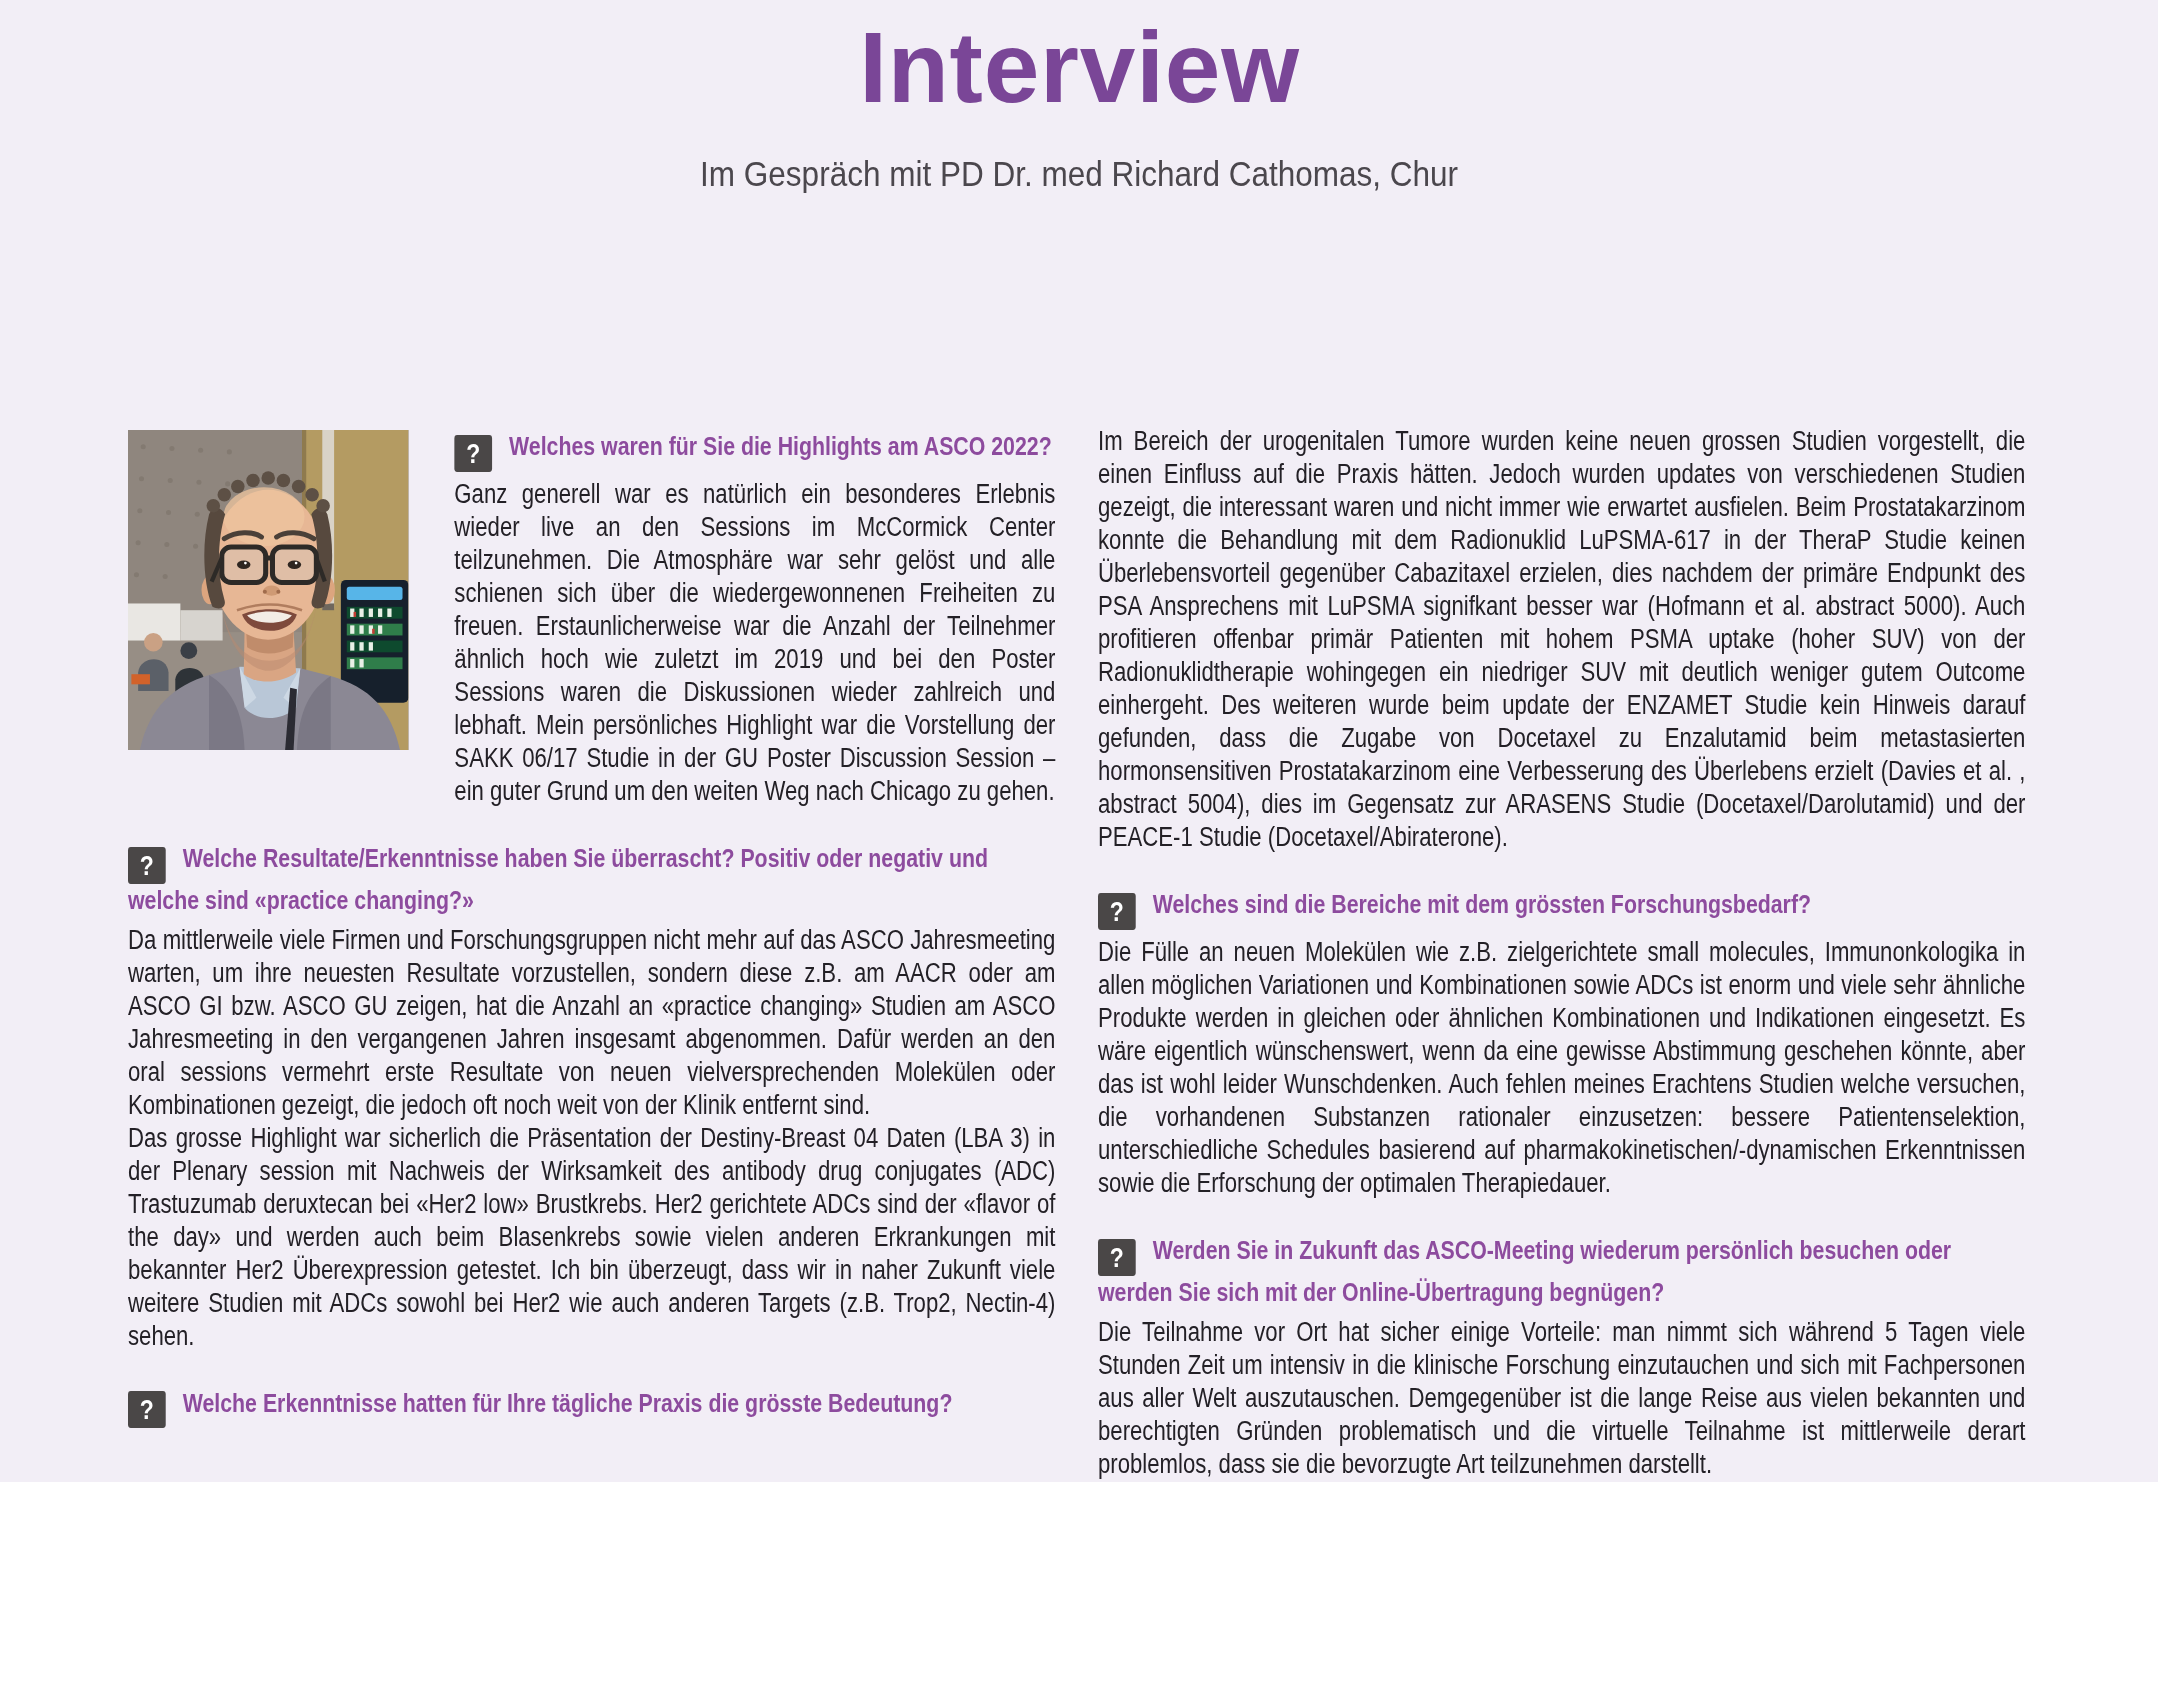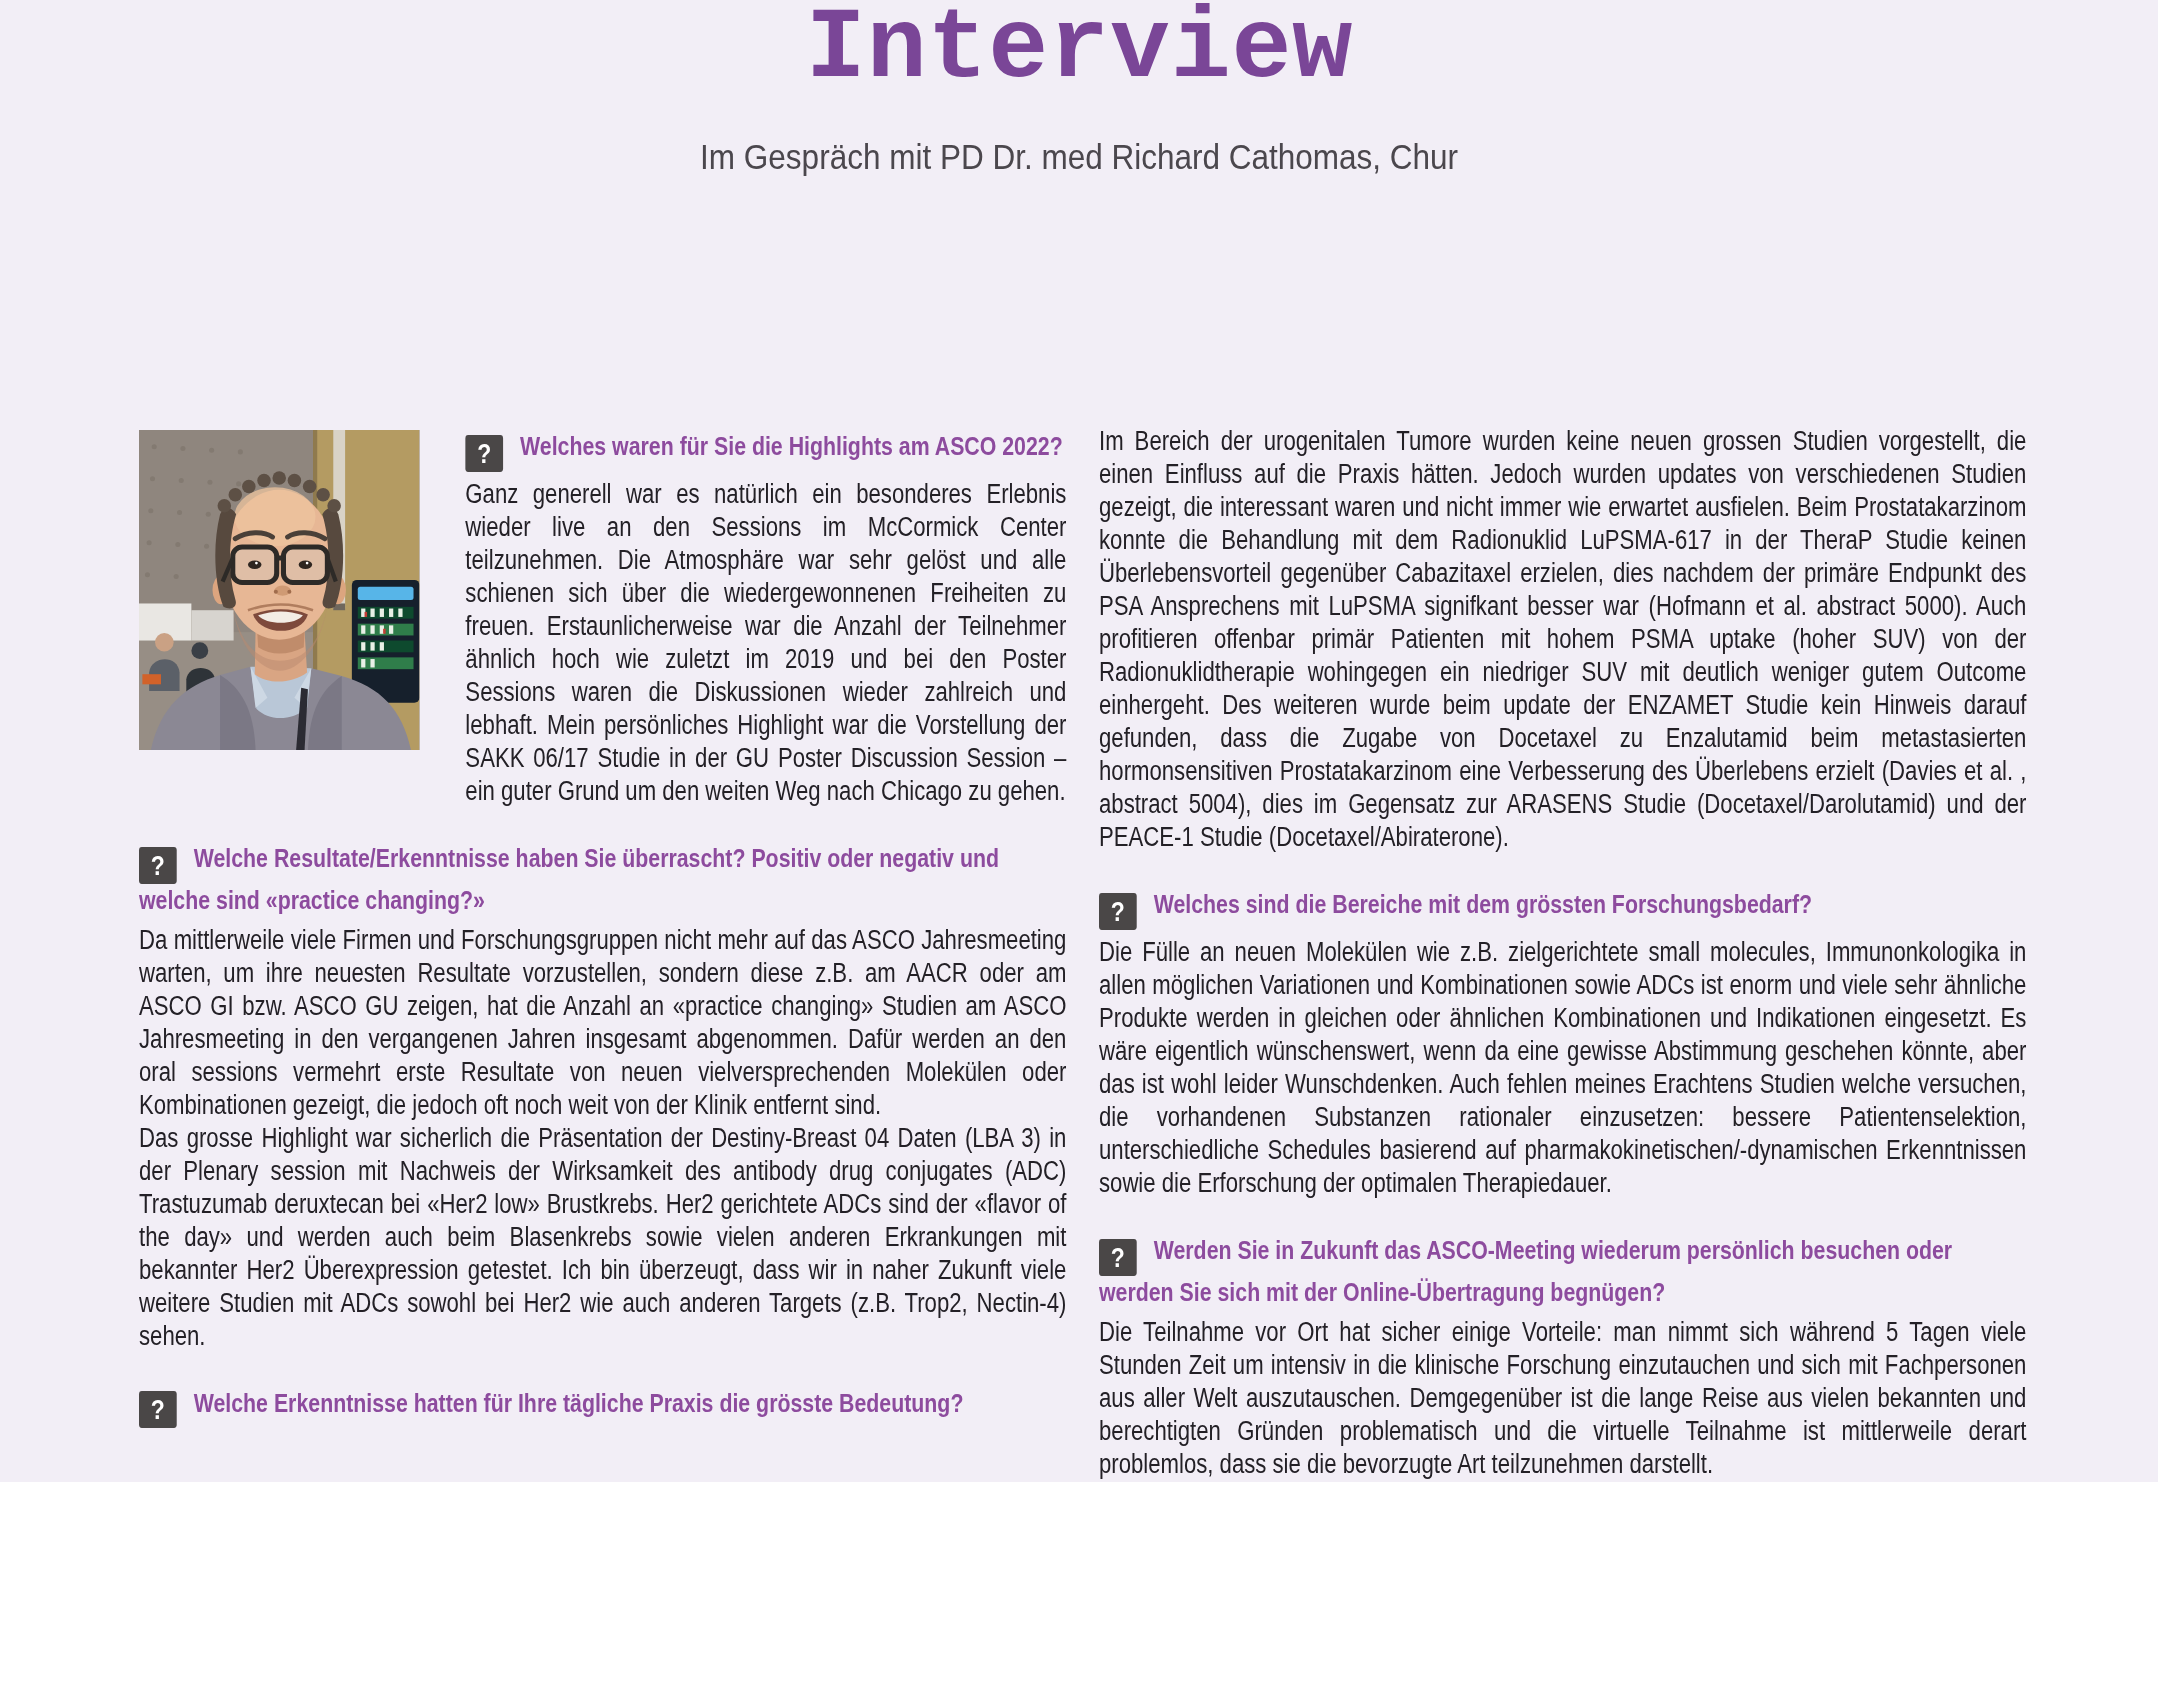--- a/index.html
+++ b/index.html
@@ -1,25 +1,25 @@
 <!DOCTYPE html>
 <html style="font-size:13.5px"><head>
 <meta charset="utf-8">
 <style>
   html,body{margin:0;padding:0;background:#ffffff;}
   body{width:2159px;height:1703px;overflow:hidden;font-family:"Liberation Sans",sans-serif;}
   .page{position:relative;width:2159px;height:1703px;background:#ffffff;}
   .content{position:relative;width:2159px;height:1482px;background:#f2eef6;overflow:hidden;}
-  .page-title{margin:0;text-align:center;
-    font-family:Liberation Mono, monospace;font-weight:600;
+  .page-title{margin:17px;text-align:center;
+    font-family:Liberation Sans, sans-serif;font-weight:600;
     font-size:100px;line-height:1.0;color:#7a4697;letter-spacing:0.8px;}
   .subtitle-row{text-align:center;margin-top:37px;height:0;}
   .page-subtitle{display:inline-block;font-size:35px;color:#4b474d;
     transform:scaleX(0.9);transform-origin:center top;white-space:nowrap;}
-  .columns{position:absolute;left:139px;top:331px;width:1881px;display:flex;gap:32px;}
+  .columns{position:absolute;left:128px;top:331px;width:1881px;display:flex;gap:42px;}
   .col{width:928px;}
   .condense{width:1131px;transform:scaleX(0.82);transform-origin:0 0;
     font-size:27px;line-height:33px;color:#232026;text-align:justify;}
   .photo{float:left;width:342px;height:320px;margin:0 56px 30px 0;background:#9a9188;overflow:hidden;}
   .photo svg{display:block;width:342px;height:320px;}
   .question{margin:34px 0 0 0;font-weight:bold;font-size:26px;color:#8d4b9e;text-align:left;}
   .q-first{margin-top:99px;}
   .qicon{display:inline-flex;align-items:center;justify-content:center;
     width:46px;height:37px;margin-right:13.5px;background:#4a4747;color:#ffffff;
     border-radius:3.4px;font-size:28px;font-weight:bold;vertical-align:-7.6px;}

